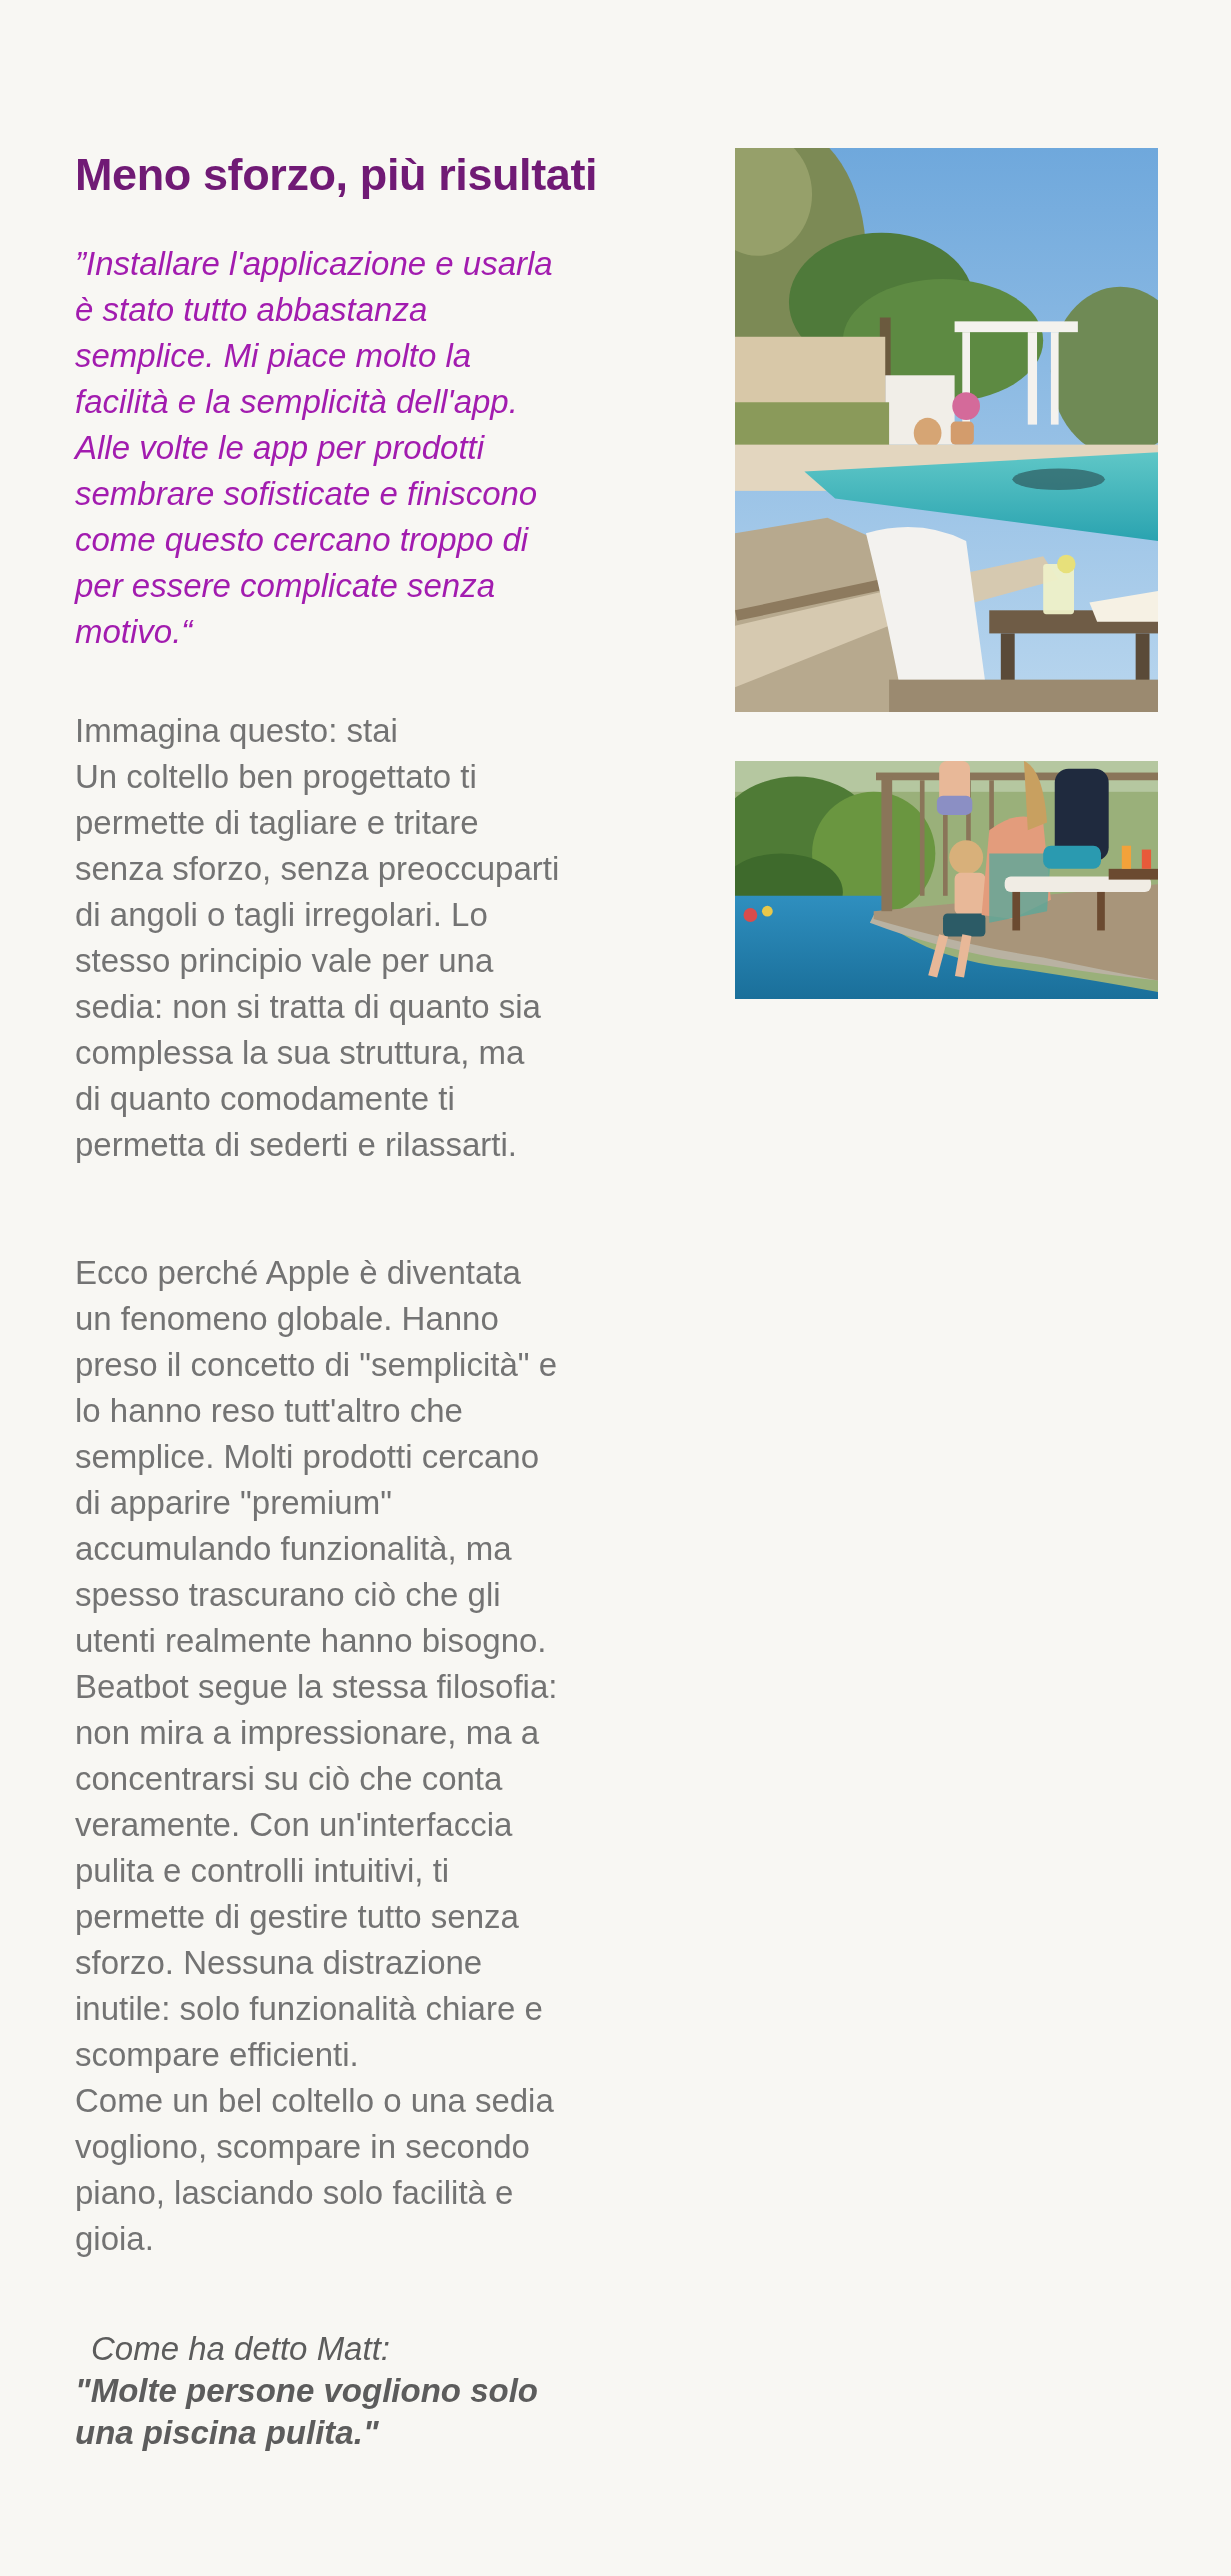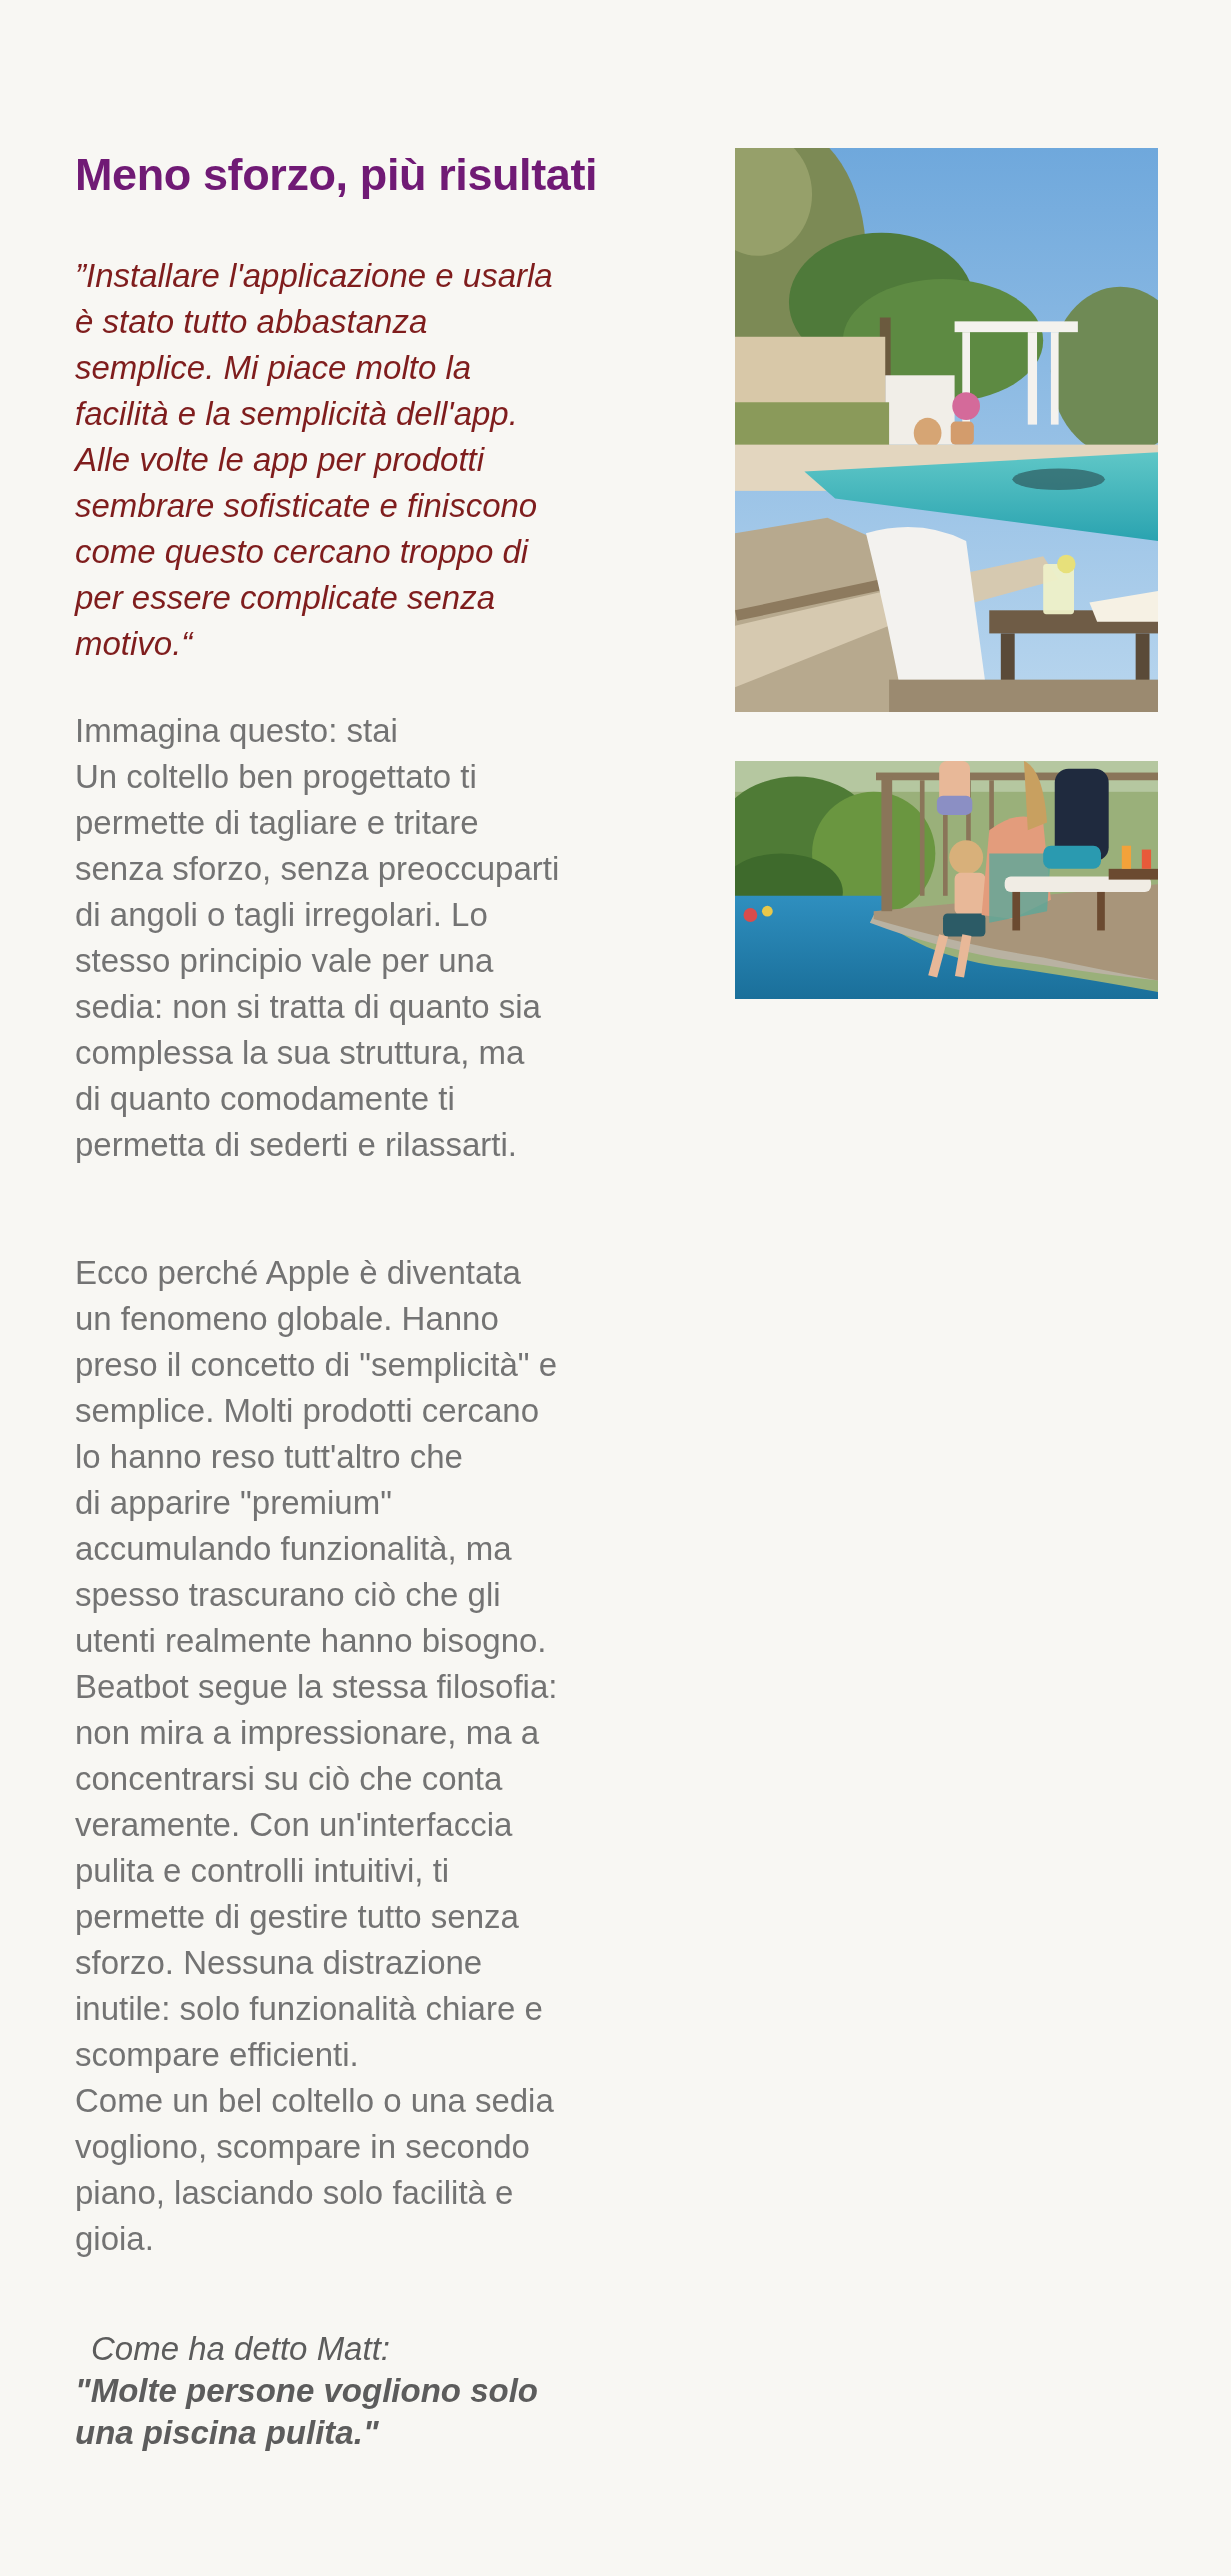--- a/index.html
+++ b/index.html
@@ -31,24 +31,24 @@
       left: 75px;
       margin: 0;
     }
     .line {
       display: block;
       white-space: nowrap;
       height: 46px;
       line-height: 46px;
     }
     .quote {
-      top: 253px;
+      top: 241px;
       font-size: 33px;
       font-style: italic;
-      color: #7f1d1d;
+      color: #a21caf;
     }
     .para {
       font-size: 33px;
       color: #737373;
     }
     .para-1 { top: 708px; }
     .para-2 { top: 1250px; }
     .closing {
       top: 2328px;
       font-size: 33px;
@@ -95,22 +95,22 @@
   <span class="line">sedia: non si tratta di quanto sia</span>
   <span class="line">complessa la sua struttura, ma</span>
   <span class="line">di quanto comodamente ti</span>
   <span class="line">permetta di sederti e rilassarti.</span>
 </p>
 
 <p class="block para para-2">
   <span class="line">Ecco perché Apple è diventata</span>
   <span class="line">un fenomeno globale. Hanno</span>
   <span class="line">preso il concetto di "semplicità" e</span>
+  <span class="line">lo hanno reso tutt'altro che</span>
   <span class="line">semplice. Molti prodotti cercano</span>
-  <span class="line">lo hanno reso tutt'altro che</span>
   <span class="line">di apparire "premium"</span>
   <span class="line">accumulando funzionalità, ma</span>
   <span class="line">spesso trascurano ciò che gli</span>
   <span class="line">utenti realmente hanno bisogno.</span>
   <span class="line">Beatbot segue la stessa filosofia:</span>
   <span class="line">non mira a impressionare, ma a</span>
   <span class="line">concentrarsi su ciò che conta</span>
   <span class="line">veramente. Con un'interfaccia</span>
   <span class="line">pulita e controlli intuitivi, ti</span>
   <span class="line">permette di gestire tutto senza</span>

